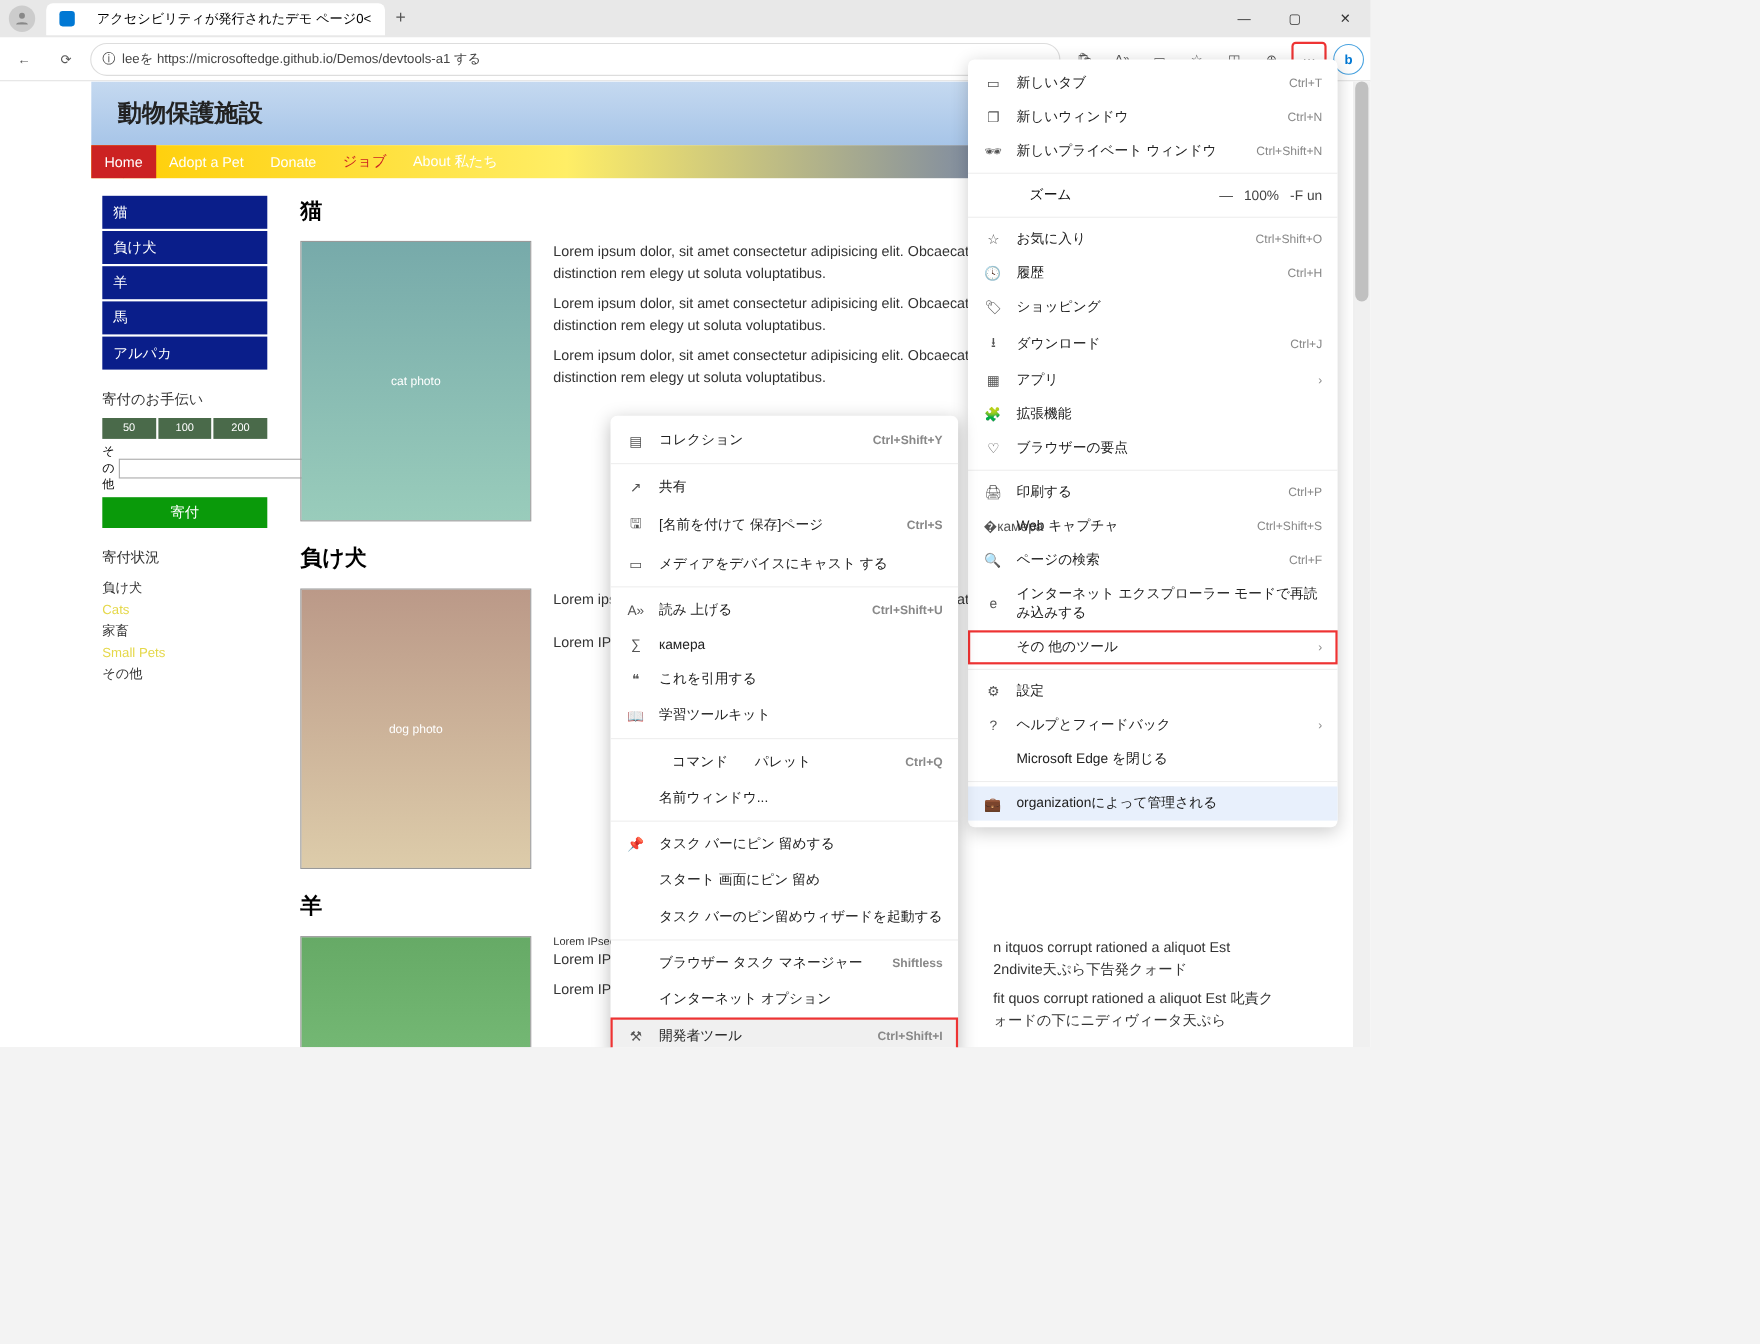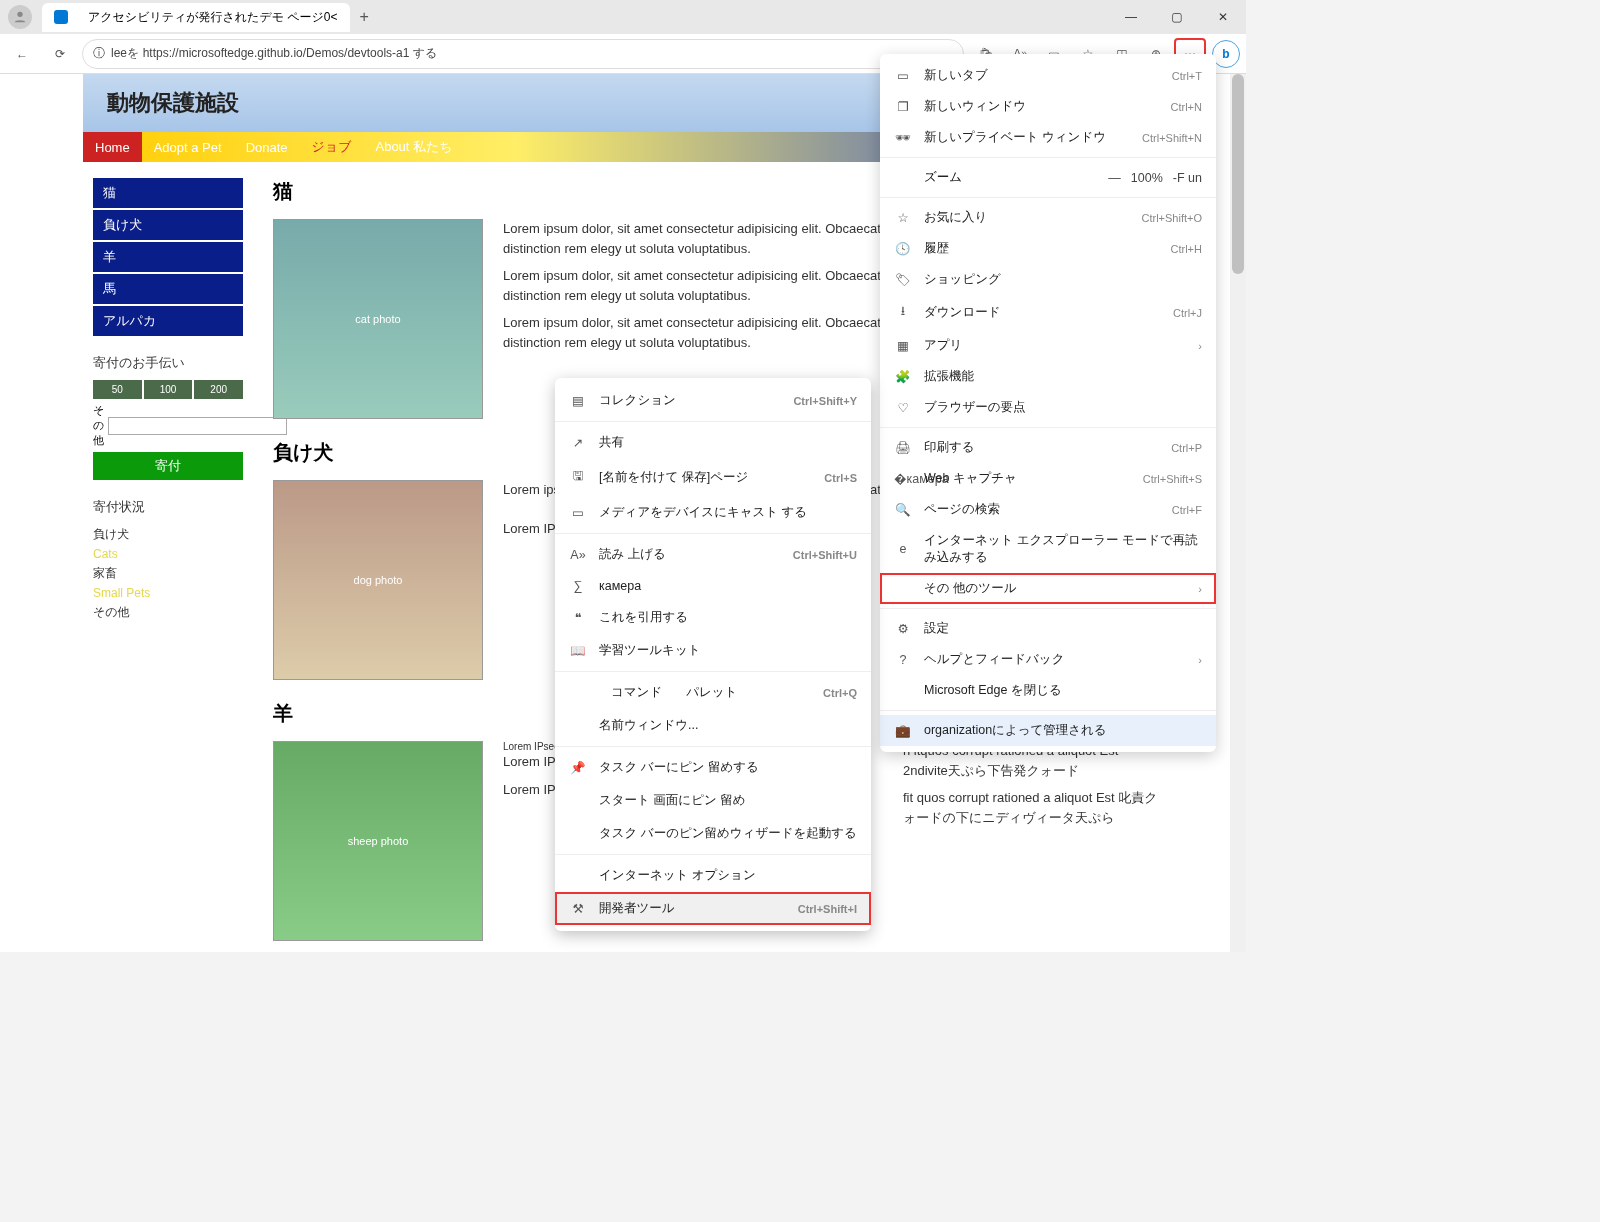--- a/index.html
+++ b/index.html
@@ -40,34 +40,34 @@
 .donate-other { display:flex; align-items:center; gap:4px; margin-top:4px; font-size:11px; }
 .donate-other input { flex:1; height:18px; border:1px solid #aaa; }
 .donate-submit { background:#0a9a0a; color:#fff; text-align:center; padding:5px; margin-top:4px; font-size:13px; }
 .status-list { list-style:none; font-size:12px; }
 .status-list li { padding:2px 0; color:#333; }
 .status-list li.hl { color:#e5d84a; }
 
 .content { flex:1; padding: 16px 0 16px 20px; }
 .content h2 { font-size:20px; font-weight:bold; margin-bottom:14px; }
 .animal { display:flex; gap:20px; margin-bottom:20px; }
-.animal-img { width:210px; height:200px; background:#8aa; border:1px solid #999; display:flex; align-items:center; justify-content:center; color:#fff; font-size:11px; text-align:center; flex-shrink:0; }
+.animal-img { width:210px; height:255px; background:#8aa; border:1px solid #999; display:flex; align-items:center; justify-content:center; color:#fff; font-size:11px; text-align:center; flex-shrink:0; }
 .para { font-size:13px; color:#333; line-height:1.5; margin-bottom:8px; }
 .ipsec-note { font-size:10px; color:#333; text-align:right; }
 
 
 .main-menu { position:absolute; top:54px; right:30px; width:336px; background:#fff; box-shadow:0 4px 16px rgba(0,0,0,0.2); border-radius:6px; padding:6px 0; z-index:50; font-size:12.5px; }
 .mm-row { display:flex; align-items:center; padding:7px 14px; gap:12px; color:#222; }
 .mm-row.highlight { outline:2px solid #e33; outline-offset:-2px; }
 .mm-row.managed { background:#e8f0fc; }
 .mm-ico { width:18px; text-align:center; color:#555; }
 .mm-label { flex:1; }
 .mm-short { color:#888; font-size:11px; }
 .mm-sep { height:1px; background:#eee; margin:4px 0; }
-.mm-zoom { display:flex; align-items:center; padding:7px 14px; gap:10px; }
+.mm-zoom { display:flex; align-items:center; padding:7px 14px; gap:10px;margin-left:12px; }
 .mm-zoom .mm-label { margin-left:30px; flex:1; }
 .zoom-ctl { display:flex; align-items:center; gap:10px; color:#444; }
 
 
 .sub-menu { position:absolute; top:378px; left:555px; width:316px; background:#fff; box-shadow:0 4px 16px rgba(0,0,0,0.25); border-radius:6px; padding:6px 0; z-index:60; font-size:12.5px; }
 .sm-row { display:flex; align-items:center; padding:8px 14px; gap:12px; color:#222; }
 .sm-row.cmd { justify-content:flex-start; gap:24px; }
 .sm-row.highlight-dev { outline:2px solid #e33; outline-offset:-2px; background:#f0f0f0; }
 .sm-ico { width:18px; text-align:center; color:#555; }
 .sm-label { flex:1; }
@@ -368,20 +368,25 @@
       <span class="sm-ico"></span>
       <span class="sm-label">スタート 画面にピン 留め</span>
     </div>
   <div class="sm-row">
       <span class="sm-ico"></span>
       <span class="sm-label">タスク バーのピン留めウィザードを起動する</span>
     </div>
   <div class="mm-sep"></div>
   <div class="sm-row">
       <span class="sm-ico"></span>
+      <span class="sm-label">ブラウザー タスク マネージャー</span>
+      <span class="sm-short">Shiftless</span>
+    </div>
+  <div class="sm-row">
+      <span class="sm-ico"></span>
       <span class="sm-label">インターネット オプション</span>
     </div>
   <div class="sm-row highlight-dev">
       <span class="sm-ico">⚒</span>
       <span class="sm-label">開発者ツール</span>
       <span class="sm-short">Ctrl+Shift+I</span>
     </div>
 </div>
 
 <div class="annotation">その他の O</div>

